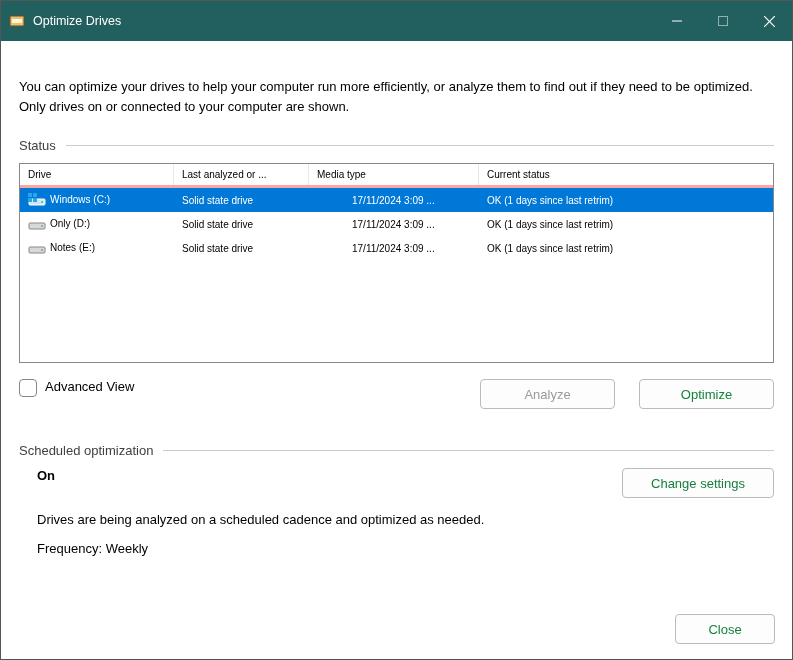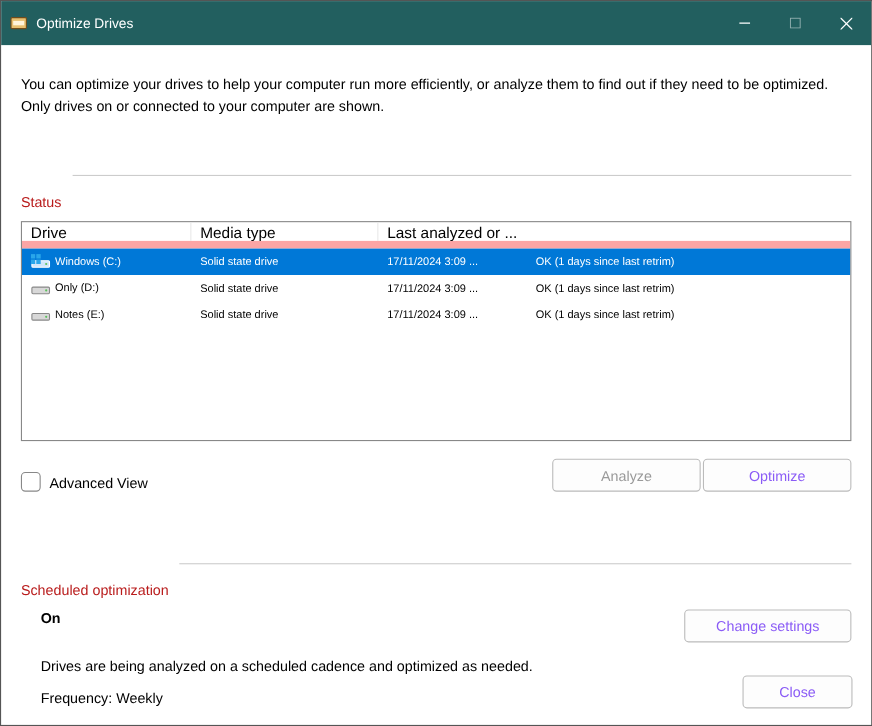--- a/index.html
+++ b/index.html
@@ -27,46 +27,47 @@
 }
 .titlebar .title { font-size: 12.5px; }
 .winbtns { margin-left: auto; display: flex; height: 100%; }
 .winbtn {
   width: 46px;
   display: flex; align-items: center; justify-content: center;
   color: #fff;
 }
 .winbtn.disabled { opacity: 0.5; }
 .content {
-  padding: 16px 18px 10px 18px;
+  padding: 26px 18px 10px 18px;
 }
 .desc {
   color: #000;
   margin: 10px 0 22px 0;
   line-height: 1.5;
 }
 .section-header {
   display: flex;
   align-items: center;
   margin-bottom: 10px;
 }
-.section-header span { color: #b91c1c; margin-right: 10px; margin-top: 48px; }
+.section-header span { color: #404040; margin-right: 10px; }
 .section-header .line { flex: 1; border-top: 1px solid #ccc; height: 0; }
 .list {
   border: 1px solid #888;
   height: 200px;
   background: #fff;
   overflow: hidden;
 }
 .list-header {
   display: flex;
   height: 24px;
   align-items: center;
-  border-bottom: 7px solid #fca5a5;
-  font-size: 14px;
+  border-bottom: 3px solid #fca5a5;
+  font-size: 10px;
+  justify-content: flex-end;
 }
 .col { padding-left: 8px; overflow: hidden; white-space: nowrap; text-overflow: ellipsis; }
 .col-drive { width: 154px; }
 .col-media { width: 170px; }
 .col-last  { width: 135px; }
 .col-stat  { flex: 1; }
 .list-header .col { border-right: 1px solid #e8e8e8; height: 100%; display: flex; align-items: center; }
 .list-header .col:last-child { border-right: none; }
 .row {
   display: flex;
@@ -79,39 +80,39 @@
 .drive-icon {
   width: 18px; height: 14px;
   display: inline-block;
   margin-right: 4px;
   vertical-align: middle;
 }
 .drive-icon svg { display: block; }
 
 .below-list {
   display: flex;
-  align-items: flex-end;
+  align-items: flex-start;
   margin-top: 16px;
 }
 .checkbox {
   width: 18px; height: 18px;
   border: 1.5px solid #888;
   border-radius: 4px;
   margin-right: 8px;
 }
-.btns-right { margin-left: auto; display: flex; gap: 2px; }
+.btns-right { margin-left: auto; display: flex; gap: 24px; }
 .btn {
   width: 135px;
   height: 30px;
   border: 1px solid #bbb;
   border-radius: 4px;
   background: #fdfdfd;
   display: flex; align-items: center; justify-content: center;
   font-size: 13px;
-  color: #8b5cf6;
+  color: #15803d;
 }
 .btn.disabled { color: #9a9a9a; }
 
 .sched-body { padding-left: 18px; margin-top: 10px; }
 .sched-top { display: flex; }
 .sched-top .on { font-weight: 600; }
 .sched-body p { margin-top: 14px; }
 
 .footer {
   position: absolute;
@@ -153,22 +154,23 @@
   <p class="desc">You can optimize your drives to help your computer run more efficiently, or analyze them to find out if they need to be optimized. Only drives on or connected to your computer are shown.</p>
 
   <div class="section-header">
     <span>Status</span>
     <div class="line"></div>
   </div>
 
   <div class="list">
     <div class="list-header">
       <div class="col col-drive">Drive</div>
+      <div class="col col-last">Last analyzed or ...</div>
       <div class="col col-media">Media type</div>
-      <div class="col col-last">Last analyzed or ...</div>
+      <div class="col col-stat">Current status</div>
     </div>
     <div id="rows">
         <div class="row selected">
           <div class="col col-drive"><span class="drive-icon"><svg width="18" height="14" viewBox="0 0 18 14">
                 <rect x="1" y="6" width="16" height="6" rx="1" fill="#cfe6fb" stroke="#fff"></rect>
                 <circle cx="14" cy="9" r="1" fill="#5ac05a"></circle>
                 <rect x="0" y="0" width="4" height="4" fill="#29a6ea"></rect>
                 <rect x="5" y="0" width="4" height="4" fill="#29a6ea"></rect>
                 <rect x="0" y="5" width="4" height="4" fill="#29a6ea"></rect>
                 <rect x="5" y="5" width="4" height="4" fill="#29a6ea"></rect>

